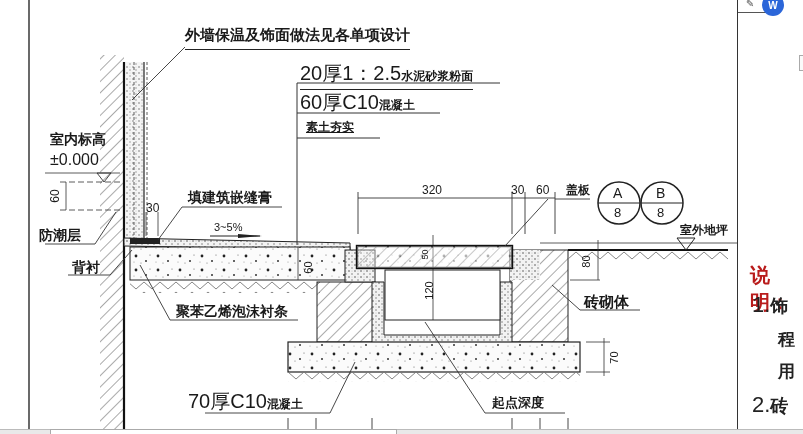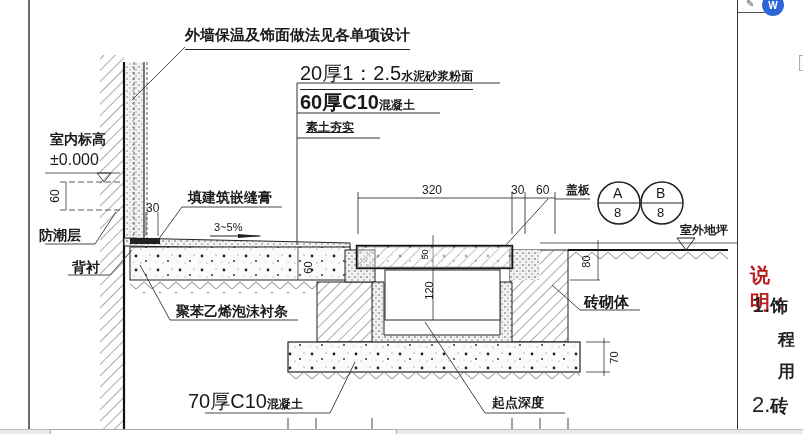--- a/index.html
+++ b/index.html
@@ -160,21 +160,21 @@
   <line x1="540" y1="418" x2="540" y2="430" stroke="#333" stroke-width="0.9"></line>
   <line x1="568" y1="418" x2="568" y2="430" stroke="#333" stroke-width="0.9"></line>
 </svg>
 
 <div class="lbl ul" style="left:185px;top:28px;font-size:15px;">外墙保温及饰面做法见各单项设计</div>
 
 <div class="lbl ul" style="left:300px;top:63px;text-align:center;">
   <span class="num" style="font-size:20px;font-weight:normal;font-family:'Liberation Sans',sans-serif;">20厚1：2.5</span><span style="font-size:12px;">水泥砂浆粉面</span>
 </div>
 <div class="lbl" style="left:300px;top:92px;">
-  <span style="font-size:20px;font-weight:bold;font-family:'Liberation Sans',sans-serif;">60厚C10</span><span style="font-size:12px;">混凝土</span>
+  <span style="font-size:20px;font-weight:normal;font-family:'Liberation Sans',sans-serif;">60厚C10</span><span style="font-size:12px;">混凝土</span>
 </div>
 <div class="lbl" style="left:306px;top:121px;font-size:12px;text-decoration:underline;">素土夯实</div>
 
 <div class="lbl" style="left:50px;top:132px;font-size:14px;">室内标高</div>
 <div class="lbl num" style="left:50px;top:152px;font-size:16px;">±0.000</div>
 <div class="lbl num" style="left:48px;top:190px;font-size:12px;transform:rotate(-90deg);">60</div>
 <div class="lbl" style="left:39px;top:228px;font-size:14px;">防潮层</div>
 <div class="lbl" style="left:72px;top:260px;font-size:14px;">背衬</div>
 <div class="lbl" style="left:188px;top:190px;font-size:14px;">填建筑嵌缝膏</div>
 <div class="lbl num" style="left:146px;top:202px;font-size:12px;">30</div>

